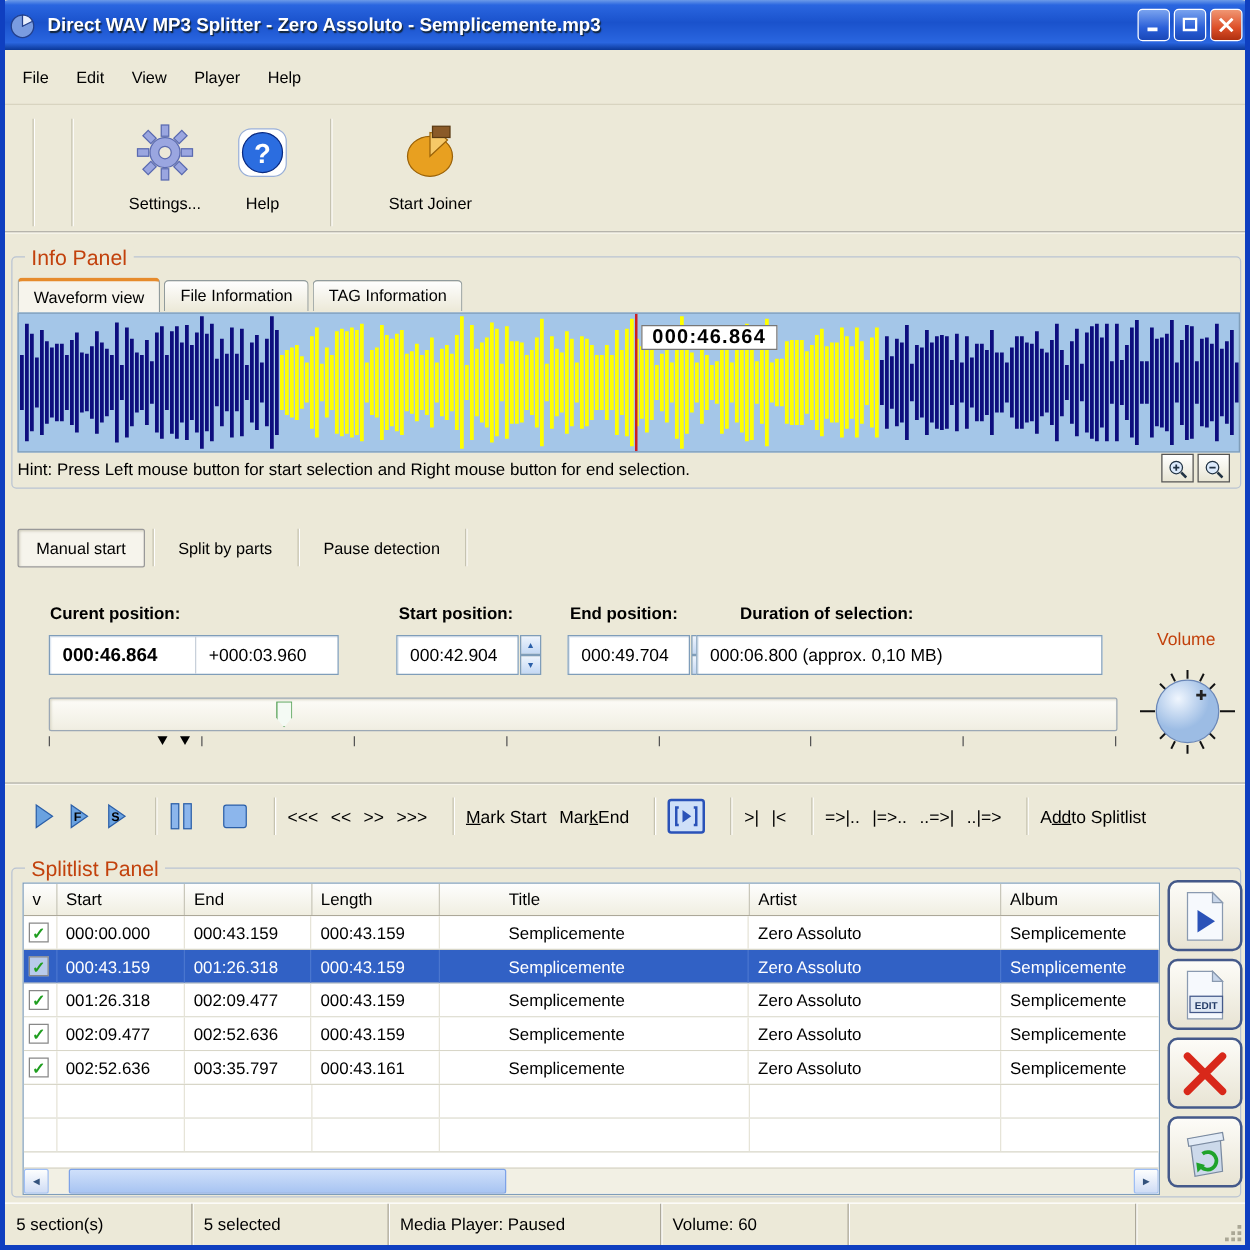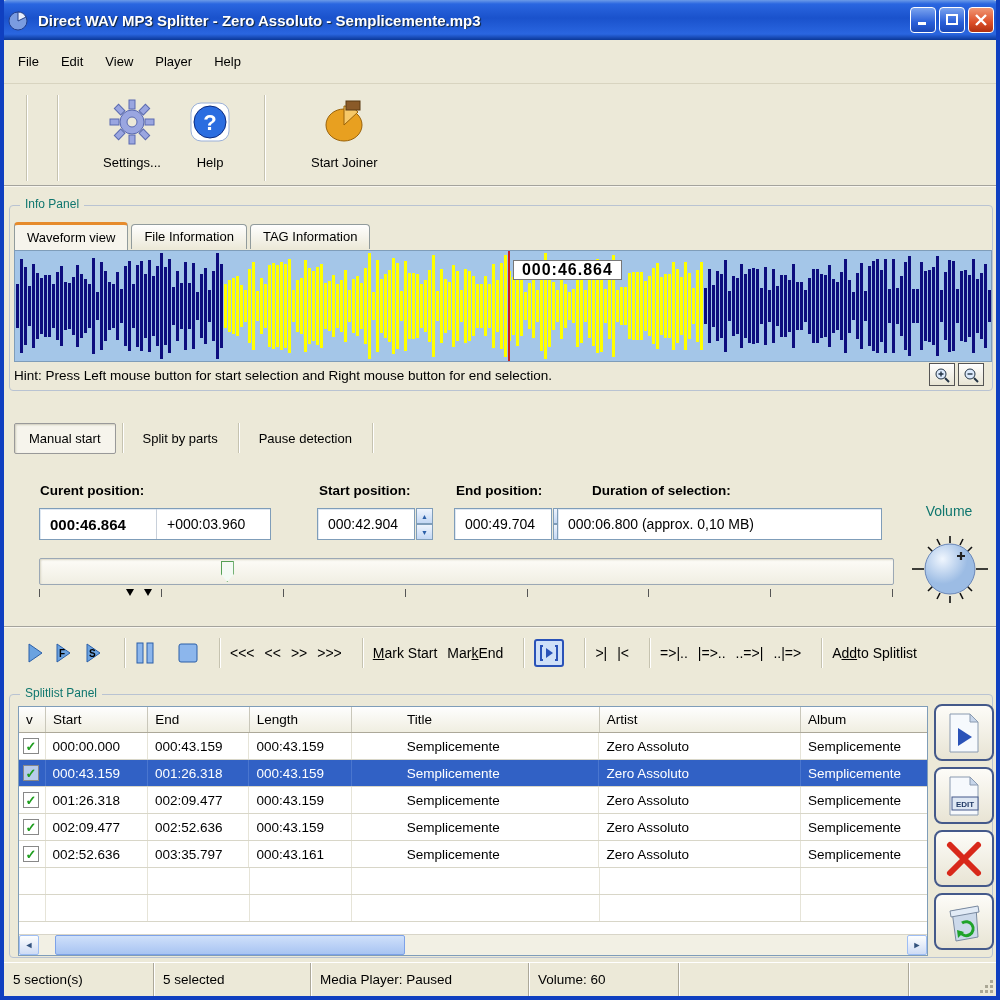--- a/index.html
+++ b/index.html
@@ -22,21 +22,21 @@
   .menu-item{padding:4px 8px;margin-left:6px;font-size:13px;color:#000;}
   
   .toolbar{position:absolute;left:0;top:85px;width:992px;height:102px;background:#ece9d8;
     border-bottom:2px groove #f8f6ee;display:flex;align-items:flex-start;padding-top:8px;}
   .tbtn{display:flex;flex-direction:column;align-items:center;min-width:64px;}
   .tbtn .icon{height:58px;display:flex;align-items:center;justify-content:center;}
   .tbtn .lbl{font-size:13px;margin-top:4px;color:#000;}
   .tsep{width:1px;height:86px;background:#c6c3b0;box-shadow:1px 0 0 #fff;margin-top:2px;}
   
   .groupbox{position:absolute;border:1px solid #b9c3d2;border-radius:4px;}
-  .gb-legend{position:absolute;top:-9px;left:10px;background:#ece9d8;color:#0f766e;font-size:12px;padding:0 5px;}
+  .gb-legend{position:absolute;top:-9px;left:10px;background:#ece9d8;color:#c2410c;font-size:17px;padding:0 5px;}
   
   .tabs{position:absolute;left:10px;top:221px;height:28px;display:flex;align-items:flex-end;}
   .tab{font-size:13px;padding:4px 12px 5px 12px;border:1px solid #919b9c;border-bottom:none;
     border-radius:4px 4px 0 0;background:linear-gradient(#fefefe,#ece9d8);margin-right:3px;color:#000;}
   .tab.active{background:#f6f4ec;border-top:3px solid #e68b2c;padding-top:5px;position:relative;top:1px;font-weight:normal;}
   
   .wavepanel{position:absolute;left:10px;top:250px;width:978px;height:112px;border:1px solid #7F9DB9;
     display:flex;align-items:center;overflow:hidden;padding:0 1px;}
   .wbar{width:3px;margin-right:1px;flex:0 0 auto;}
   .wcursor{position:absolute;top:0;bottom:0;width:2px;}
@@ -51,21 +51,21 @@
   .stab{font-size:13px;padding:7px 14px;color:#000;}
   .stab.active{border:1px solid #999;background:#f6f4ec;box-shadow:inset 1px 1px 2px #cfccbc;border-radius:2px;}
   .ssep{width:1px;height:30px;background:#c6c3b0;box-shadow:1px 0 0 #fff;margin:0 6px;}
   .flabel{position:absolute;top:483px;font-size:13.5px;font-weight:bold;color:#000;}
   .field{position:absolute;top:508px;height:32px;border:1px solid #7F9DB9;background:#fff;
     display:flex;align-items:center;font-size:14px;box-shadow:inset 1px 1px 0 #dfe8f2;}
   .field .cell{padding:0 10px;white-space:nowrap;}
   .spinner{position:absolute;top:508px;width:17px;height:32px;display:flex;flex-direction:column;}
   .spinbtn{flex:1;border:1px solid #7F9DB9;background:linear-gradient(#eef4fd,#c4d8f4);
     display:flex;align-items:center;justify-content:center;font-size:7px;color:#2b5fa8;}
-  .volume-label{position:absolute;left:905px;top:503px;width:80px;text-align:center;font-size:14px;color:#0f766e;}
+  .volume-label{position:absolute;left:905px;top:503px;width:80px;text-align:center;font-size:14px;color:#c2410c;}
   .slider{position:absolute;left:35px;top:558px;width:855px;height:27px;border:1px solid #9ba8b5;border-radius:2px;
     background:linear-gradient(#fdfcf8,#f0eee2);box-shadow:inset 1px 1px 2px #d8d5c5;}
   .sthumb{position:absolute;top:2px;width:13px;height:21px;background:#f4faf4;border:1px solid #55a055;
     clip-path:polygon(0 0,100% 0,100% 62%,50% 100%,0 62%);}
   .ticks{position:absolute;left:35px;top:589px;width:855px;height:12px;}
   .tick{position:absolute;top:0;width:1px;height:8px;background:#555;}
   .selmark{position:absolute;top:0;width:0;height:0;border-left:4px solid transparent;border-right:4px solid transparent;border-top:7px solid #000;}
   
   .transport{position:absolute;left:0;top:626px;width:992px;height:52px;border-top:2px groove #f8f6ee;
     display:flex;align-items:center;font-size:14px;color:#000;padding-left:22px;}

